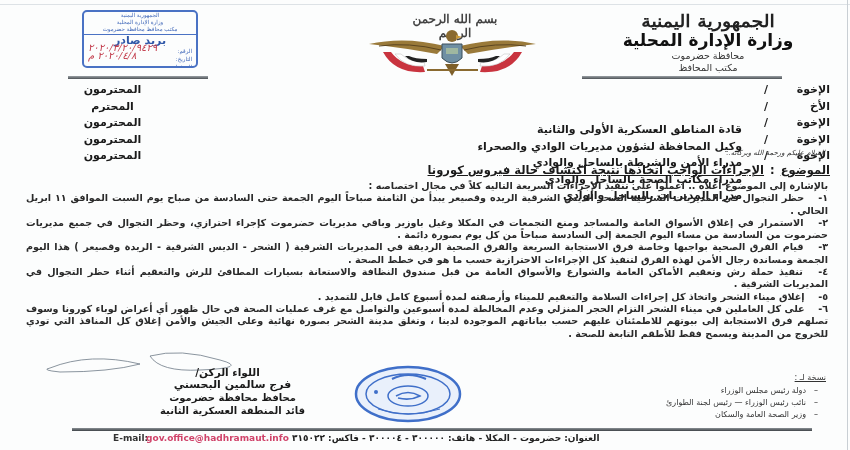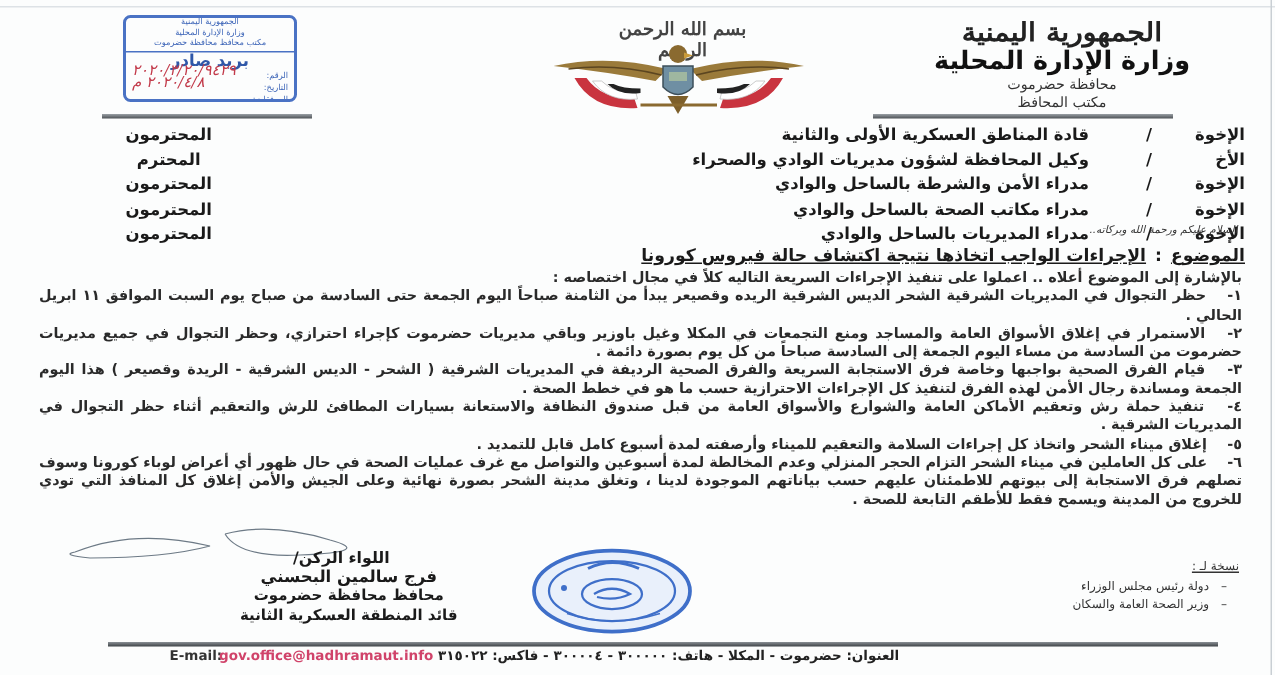--- a/index.html
+++ b/index.html
@@ -29,21 +29,21 @@
   .ref-stamp .s3 { border-bottom: 1px solid #4a72c4; padding-bottom: 1px; }
   .ref-stamp .outgoing { font-size: 11px; font-weight: bold; text-align: center; line-height: 12px; color: #2f57a8; }
   .ref-stamp .row { font-size: 5.5px; line-height: 8px; padding-right: 4px; position: relative; }
   .ref-stamp .hand { position: absolute; left: 4px; top: -3px; color: #c23a4a; font-size: 10px; font-style: italic; letter-spacing: 1px; direction: ltr; font-family: "DejaVu Serif", serif; }
 
   
   .recipients { position: absolute; right: 20px; top: 82px; width: 780px; direction: rtl; font-size: 11px; font-weight: bold; }
   .recipient { position: relative; height: 16.5px; line-height: 16.5px; }
   .recipient .title { position: absolute; right: 0; width: 56px; }
   .recipient .slash { position: absolute; right: 62px; }
-  .recipient .name { position: absolute; right: 104px; }
+  .recipient .name { position: absolute; right: 88px; margin-top: 40px; }
   .recipient .honorific { position: absolute; left: 25px; width: 75px; text-align: center; }
   .greeting { position: absolute; right: 25px; top: 149px; font-size: 7px; color: #333; direction: rtl; font-style: italic; }
 
   
   .subject { position: absolute; right: 20px; top: 163px; direction: rtl; font-size: 11.5px; font-weight: bold; text-align: right; }
   .subject .lbl { text-decoration: underline; margin-left: 6px; }
   .subject .colon { margin-left: 6px; }
   .subject .txt { text-decoration: underline; }
 
   
@@ -180,20 +180,21 @@
     <p><span class="num">٣-</span> <span>قيام الفرق الصحية بواجبها وخاصة فرق الاستجابة السريعة والفرق الصحية الرديفة في المديريات الشرقية ( الشحر - الديس الشرقية - الريدة وقصيعر ) هذا اليوم الجمعة ومساندة رجال الأمن لهذه الفرق لتنفيذ كل الإجراءات الاحترازية حسب ما هو في خطط الصحة .</span></p>
     <p><span class="num">٤-</span> <span>تنفيذ حملة رش وتعقيم الأماكن العامة والشوارع والأسواق العامة من قبل صندوق النظافة والاستعانة بسيارات المطافئ للرش والتعقيم أثناء حظر التجوال في المديريات الشرقية .</span></p>
     <p><span class="num">٥-</span> <span>إغلاق ميناء الشحر واتخاذ كل إجراءات السلامة والتعقيم للميناء وأرصفته لمدة أسبوع كامل قابل للتمديد .</span></p>
     <p><span class="num">٦-</span> <span>على كل العاملين في ميناء الشحر التزام الحجر المنزلي وعدم المخالطة لمدة أسبوعين والتواصل مع غرف عمليات الصحة في حال ظهور أي أعراض لوباء كورونا وسوف تصلهم فرق الاستجابة إلى بيوتهم للاطمئنان عليهم حسب بياناتهم الموجودة لدينا ، وتغلق مدينة الشحر بصورة نهائية وعلى الجيش والأمن إغلاق كل المنافذ التي تودي للخروج من المدينة ويسمح فقط للأطقم التابعة للصحة .</span></p>
   </div>
 
   <div class="copies">
     <div class="cc-title">نسخة لـ :</div>
     <ul>
       <li>دولة رئيس مجلس الوزراء</li>
+      <li>نائب رئيس الوزراء — رئيس لجنة الطوارئ</li>
       <li>وزير الصحة العامة والسكان</li>
     </ul>
   </div>
 
   <svg class="sig-scrawl" width="240" height="30" viewBox="0 0 240 30">
     <path d="M20 18 Q60 2 110 14 Q80 22 30 22 Q10 20 20 18 Z" fill="none" stroke="#6d7a86" stroke-width="0.8"></path>
     <path d="M120 6 Q150 -2 190 10 Q220 18 170 20 Q130 22 120 6" fill="none" stroke="#6d7a86" stroke-width="0.8"></path>
   </svg>
 
   <div class="signature">

